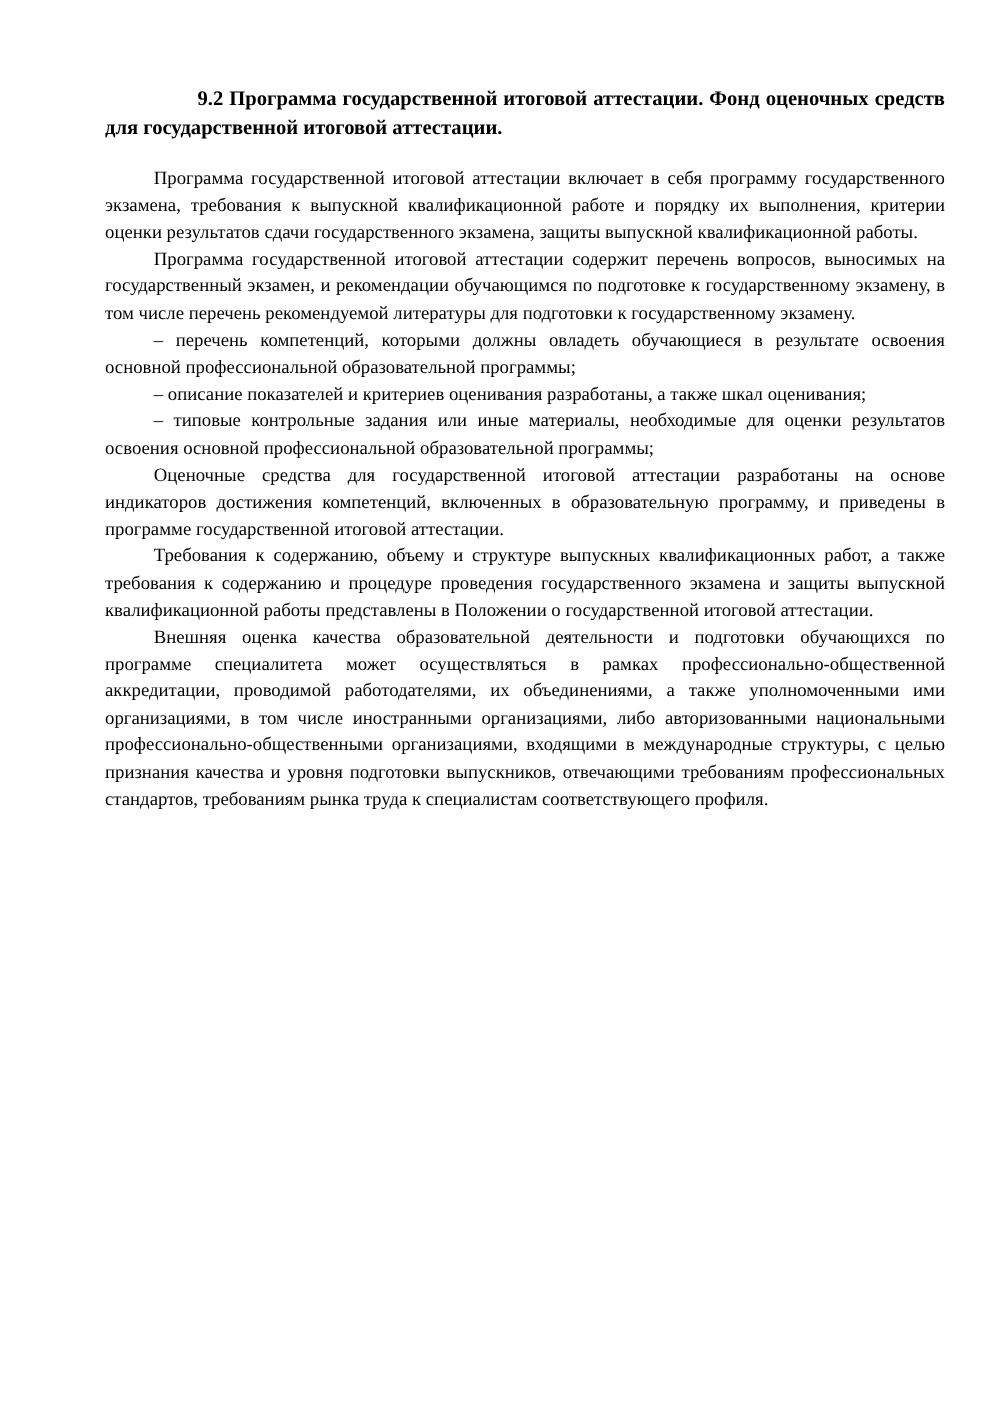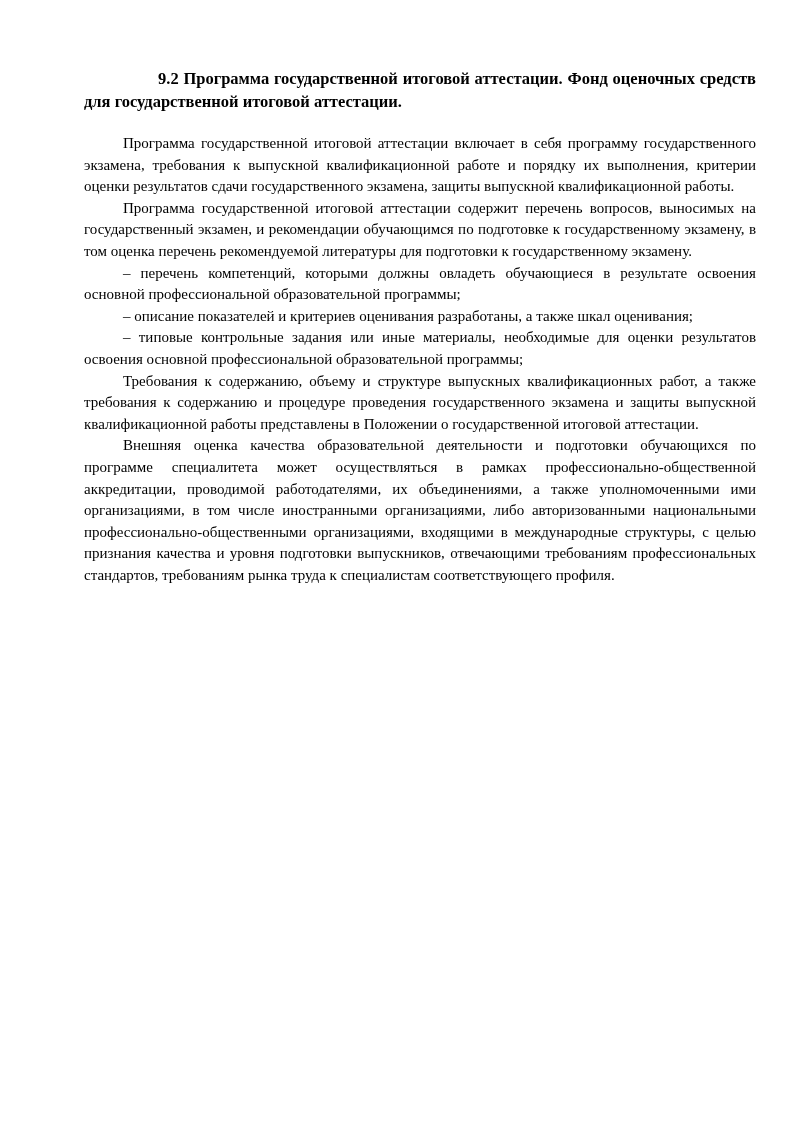--- a/index.html
+++ b/index.html
@@ -48,22 +48,23 @@
   }
 </style>
 </head>
 <body>
 
 <div class="page">
   <div class="content">
     <h1 class="heading">9.2 Программа государственной итоговой аттестации. Фонд оценочных средств для государственной итоговой аттестации.</h1>
 
     <p class="para">Программа государственной итоговой аттестации включает в себя программу государственного экзамена, требования к выпускной квалификационной работе и порядку их выполнения, критерии оценки результатов сдачи государственного экзамена, защиты выпускной квалификационной работы.</p>
-    <p class="para">Программа государственной итоговой аттестации содержит перечень вопросов, выносимых на государственный экзамен, и рекомендации обучающимся по подготовке к государственному экзамену, в том оценка перечень рекомендуемой литературы для подготовки к государственному экзамену.</p>
+    <p class="para">Программа государственной итоговой аттестации содержит перечень вопросов, выносимых на государственный экзамен, и рекомендации обучающимся по подготовке к государственному экзамену, в том числе перечень рекомендуемой литературы для подготовки к государственному экзамену.</p>
     <p class="para">– перечень компетенций, которыми должны овладеть обучающиеся в результате освоения основной профессиональной образовательной программы;</p>
     <p class="para">– описание показателей и критериев оценивания разработаны, а также шкал оценивания;</p>
     <p class="para">– типовые контрольные задания или иные материалы, необходимые для оценки результатов освоения основной профессиональной образовательной программы;</p>
+    <p class="para">Оценочные средства для государственной итоговой аттестации разработаны на основе индикаторов достижения компетенций, включенных в образовательную программу, и приведены в программе государственной итоговой аттестации.</p>
     <p class="para">Требования к содержанию, объему и структуре выпускных квалификационных работ, а также требования к содержанию и процедуре проведения государственного экзамена и защиты выпускной квалификационной работы представлены в Положении о государственной итоговой аттестации.</p>
     <p class="para">Внешняя оценка качества образовательной деятельности и подготовки обучающихся по программе специалитета может осуществляться в рамках профессионально-общественной аккредитации, проводимой работодателями, их объединениями, а также уполномоченными ими организациями, в том числе иностранными организациями, либо авторизованными национальными профессионально-общественными организациями, входящими в международные структуры, с целью признания качества и уровня подготовки выпускников, отвечающими требованиям профессиональных стандартов, требованиям рынка труда к специалистам соответствующего профиля.</p>
   </div>
 
   <div class="page-number">40</div>
 </div>
 
 </body></html>

